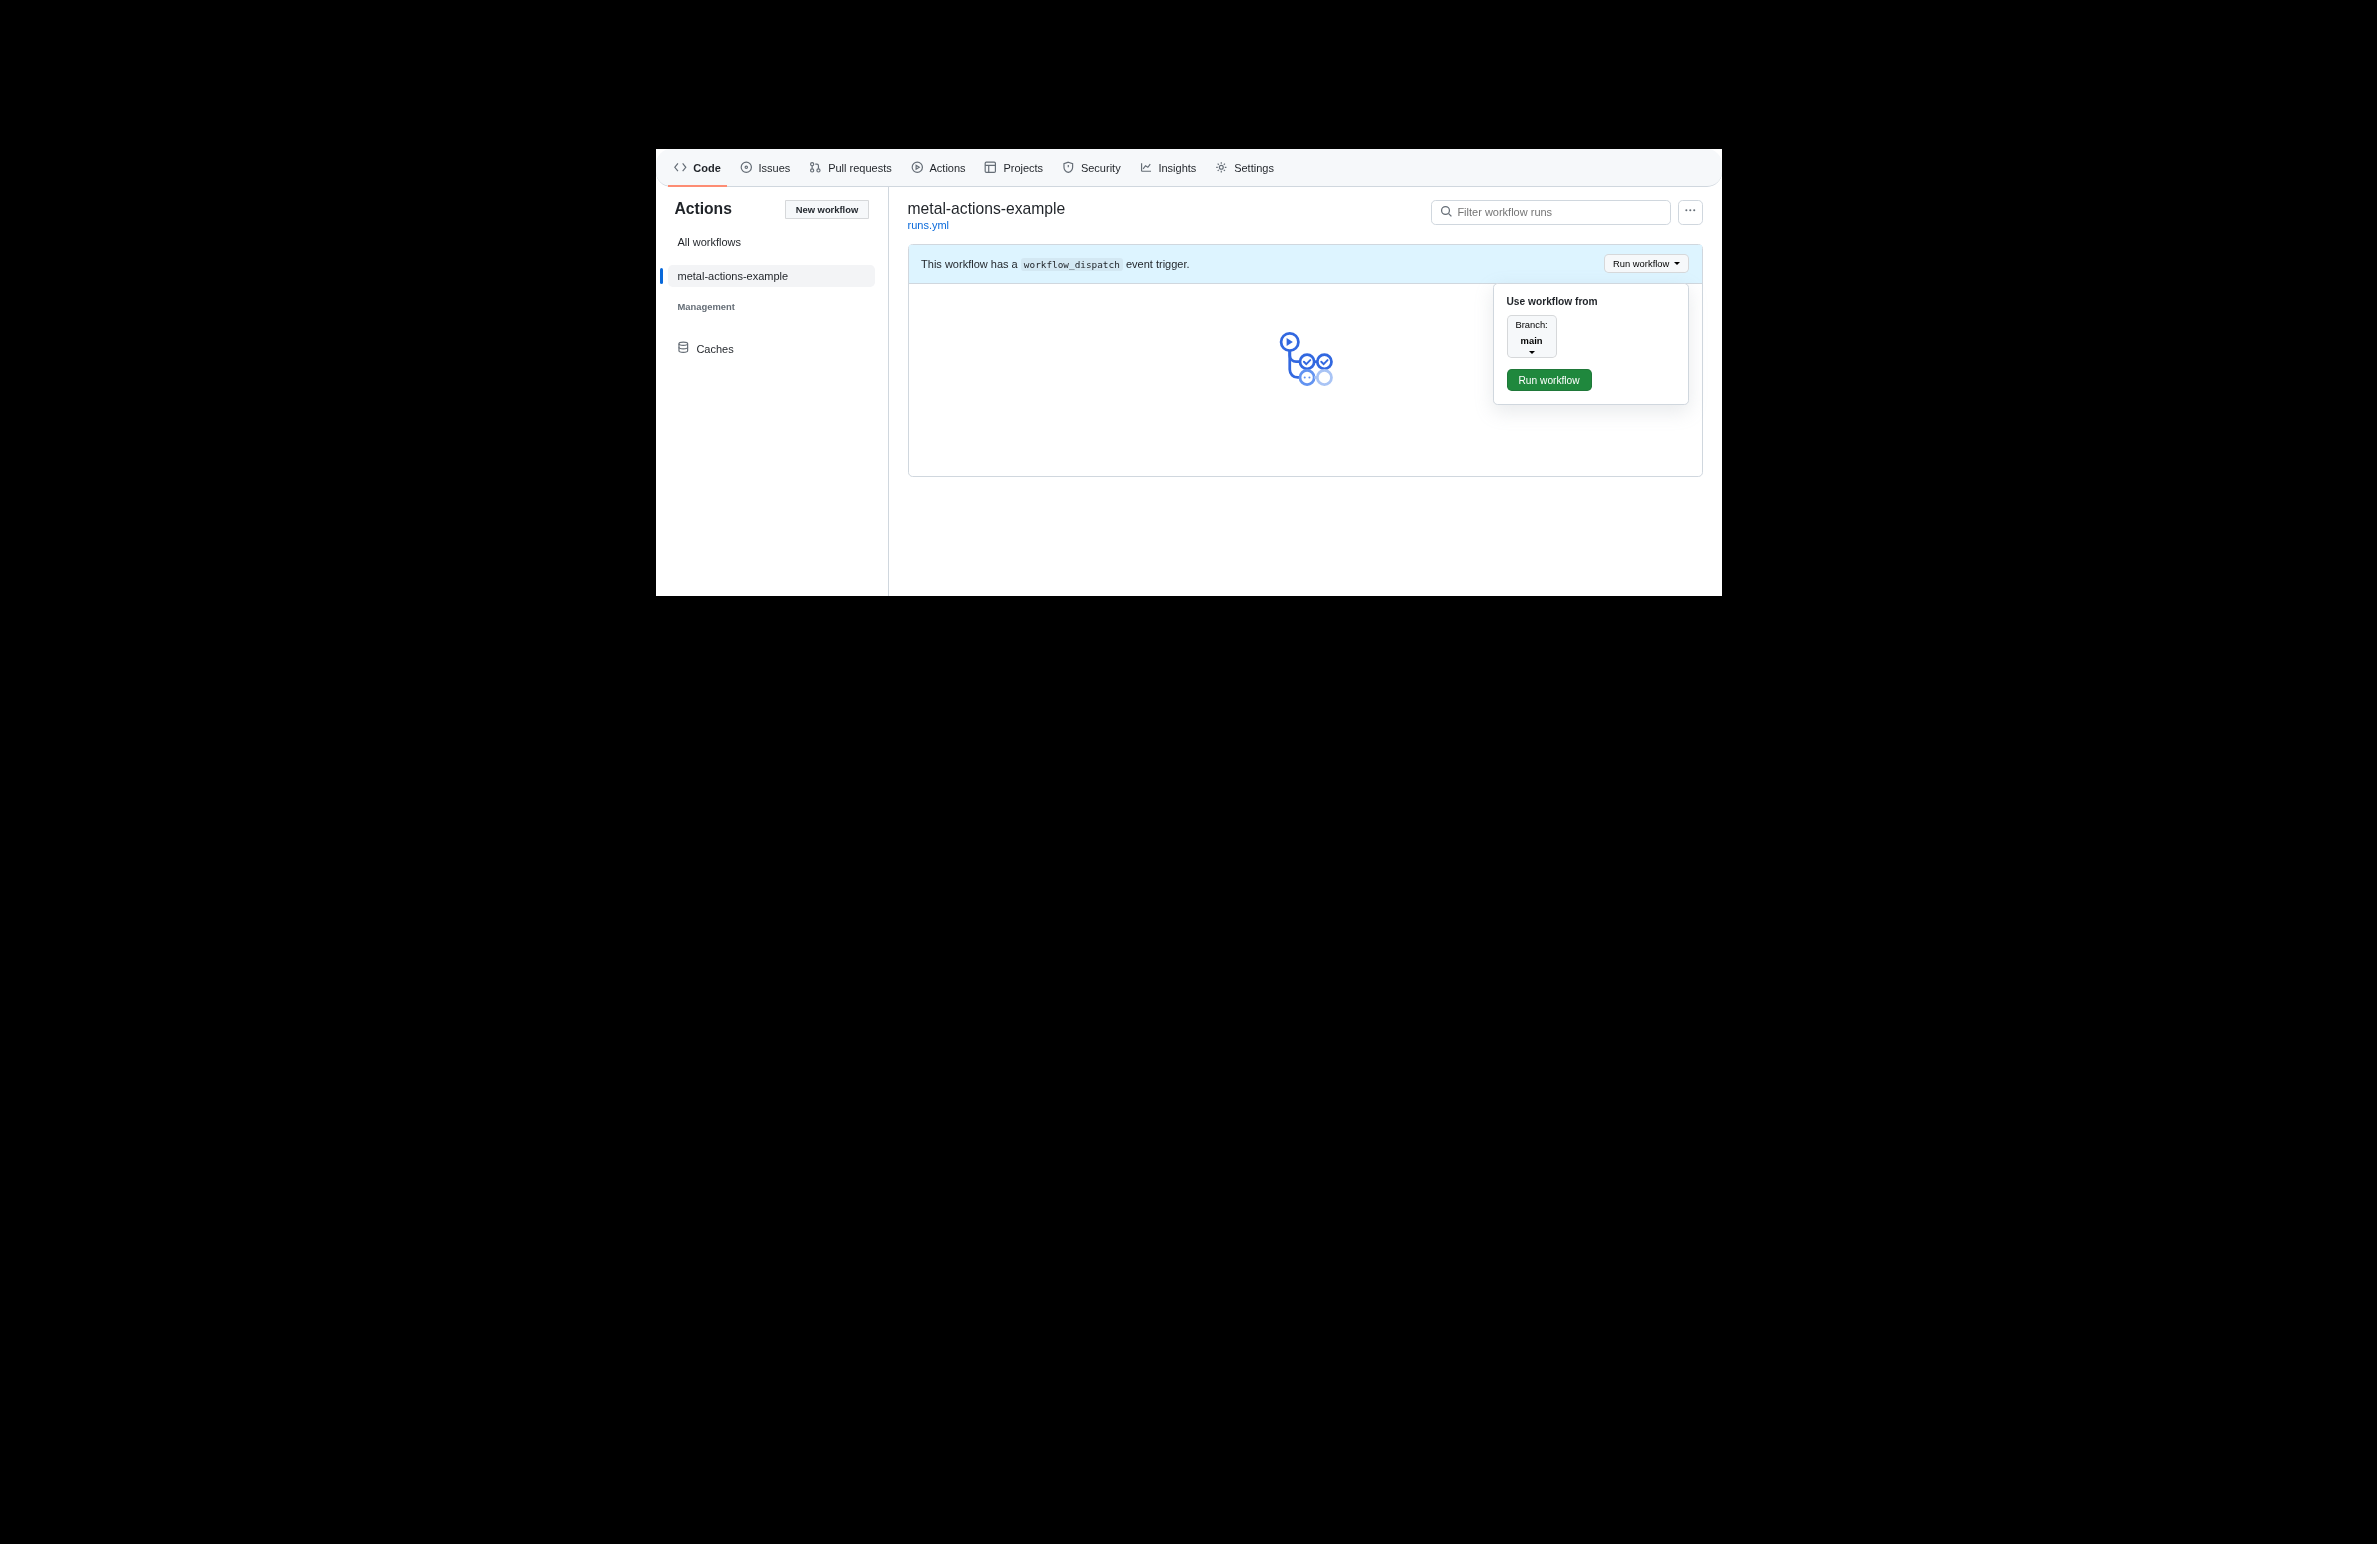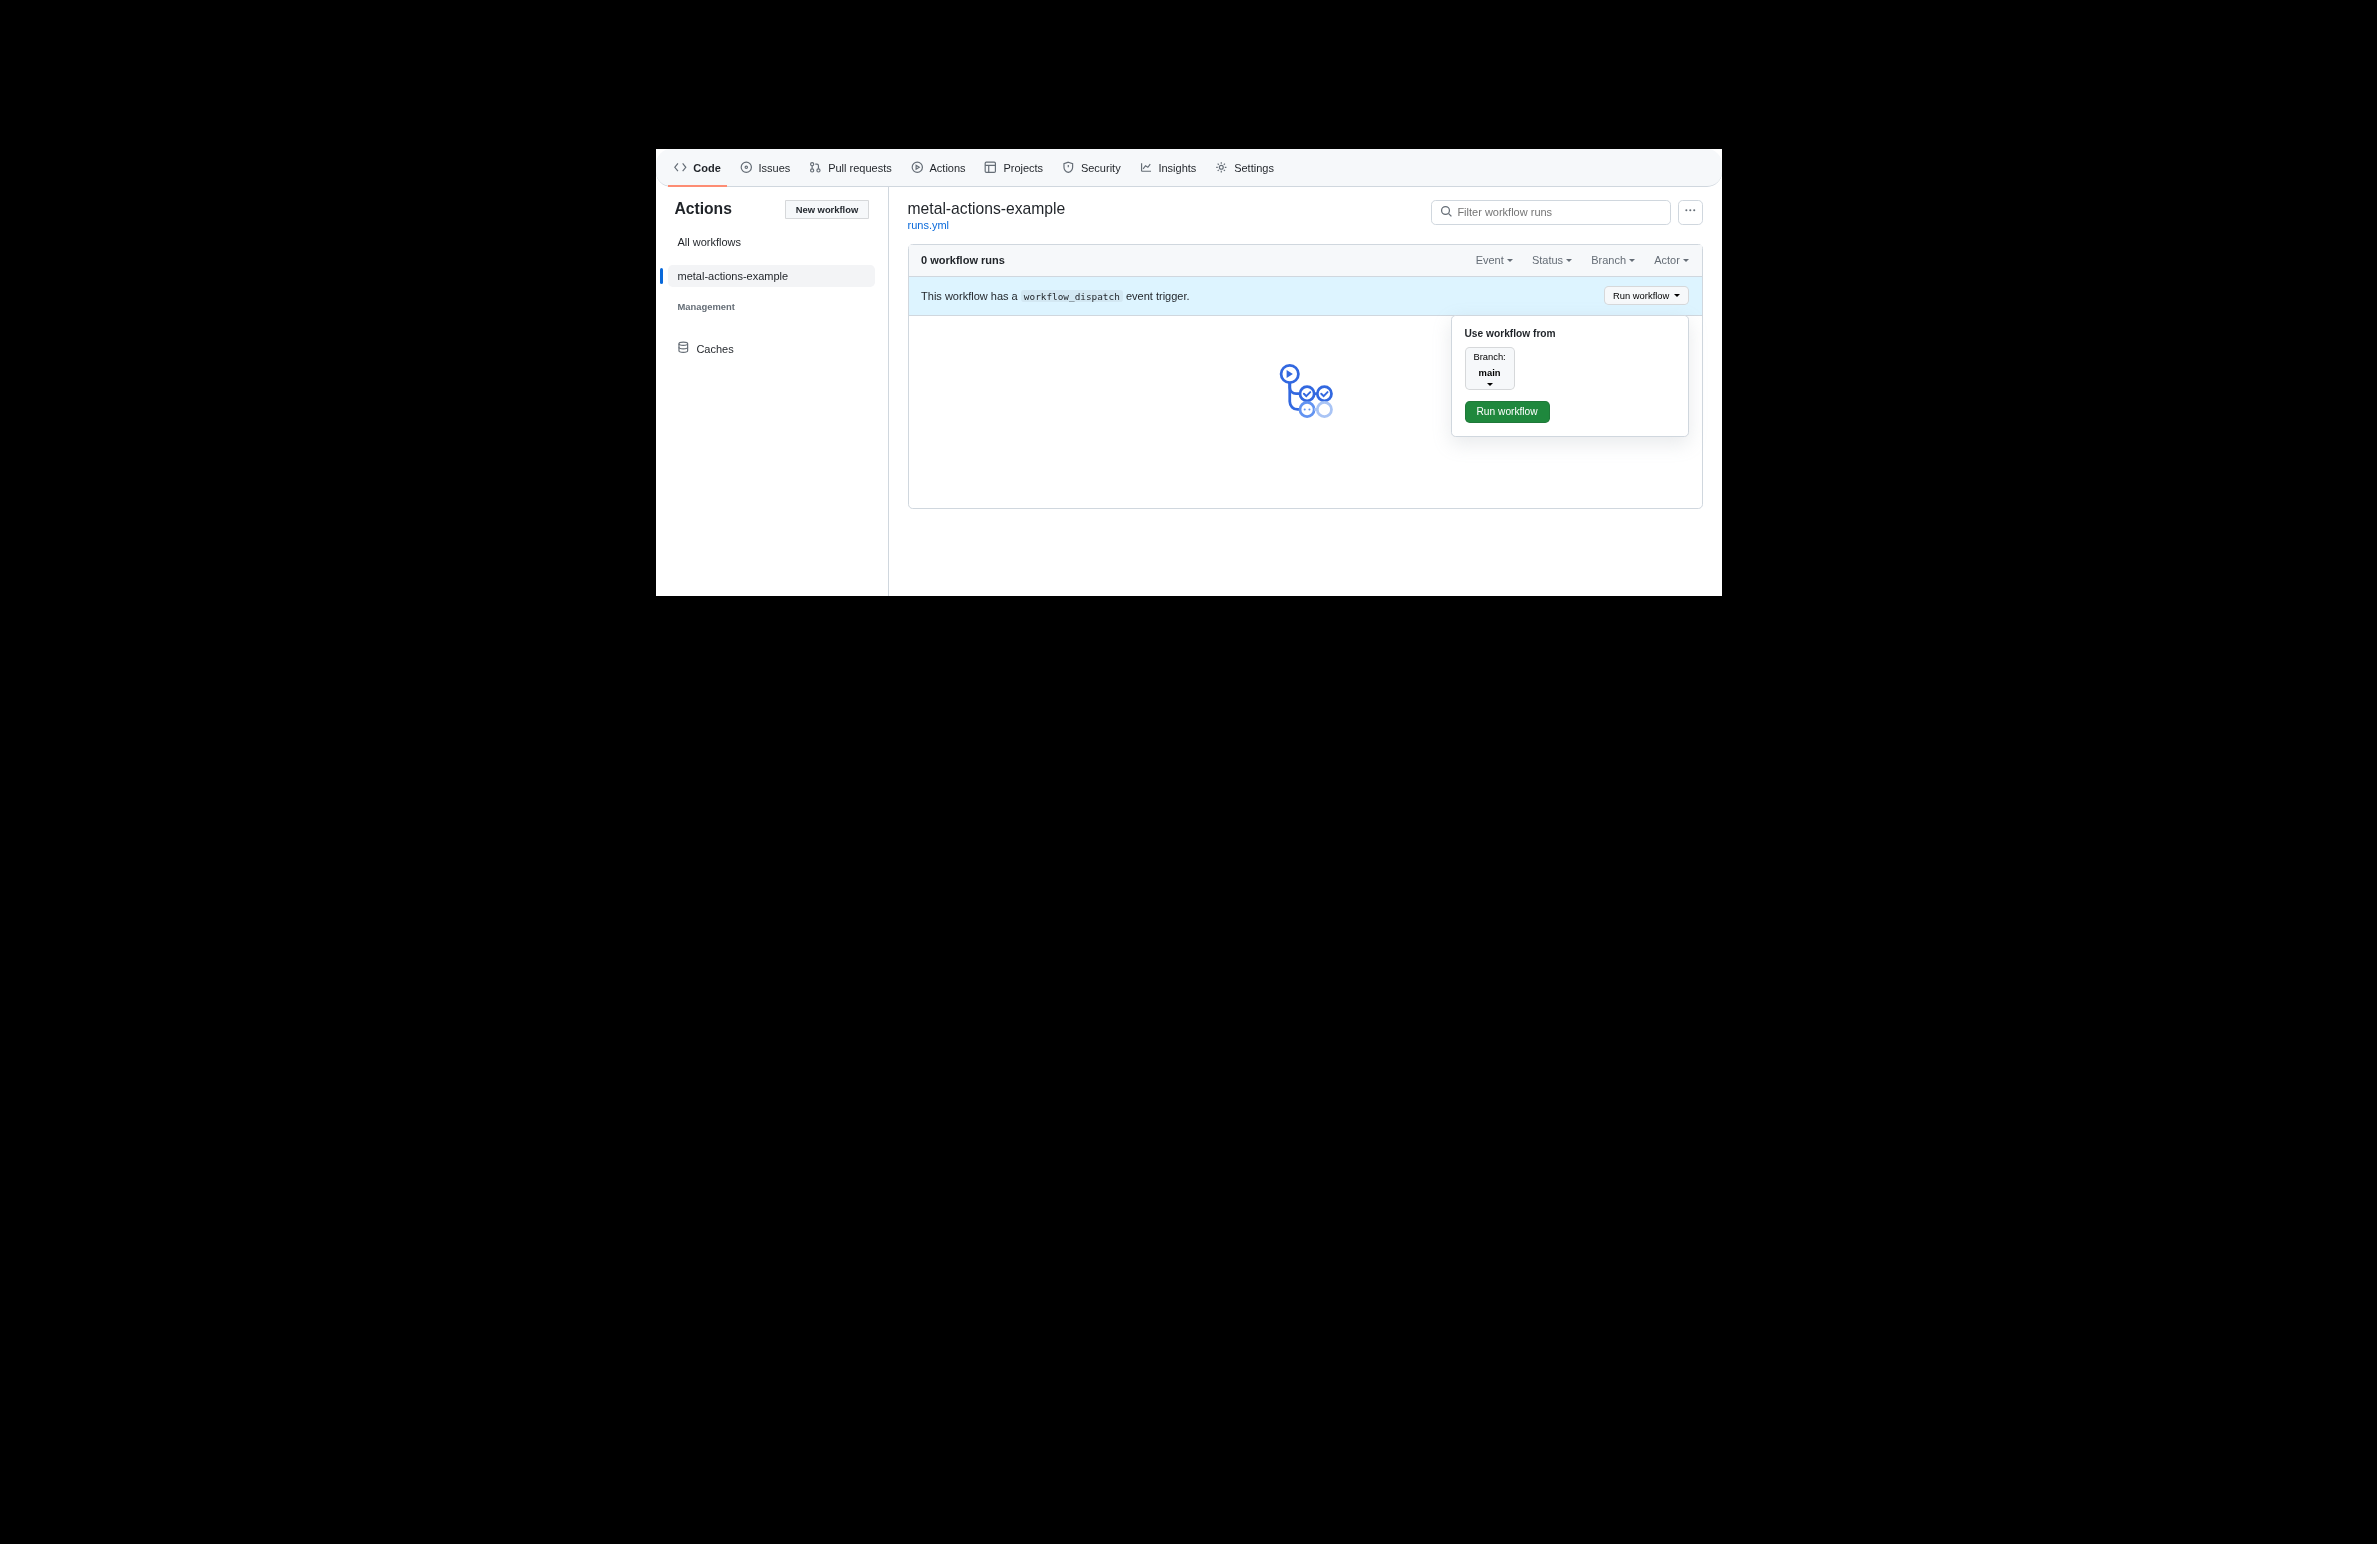--- a/index.html
+++ b/index.html
@@ -169,21 +169,21 @@
     font-size:9.4px;
     font-weight:500;
     cursor:pointer;
     display:flex; align-items:center; gap:4.7px;
   }
 
   .popover {
     position:absolute;
     right:12.6px;
     top:38px;
-    width:238px;
+    width:196px;
     background:#fff;
     border:0.8px solid #d0d7de;
     border-radius:4.7px;
     box-shadow:0 6.3px 19px rgba(140,149,159,.2);
     padding:12.6px;
     z-index:10;
   }
   .popover-title { font-weight:600; font-size:10.2px; margin-bottom:7.9px;}
   .branch-btn {
     background:#f6f8fa;
@@ -336,41 +336,20 @@
             <span><svg width="12.6" height="12.6" viewBox="0 0 16 16">
                   <circle cx="3" cy="8" r="1.3" fill="#656d76"></circle>
                   <circle cx="8" cy="8" r="1.3" fill="#656d76"></circle>
                   <circle cx="13" cy="8" r="1.3" fill="#656d76"></circle>
                 </svg></span>
           </button>
         </div>
       </div>
 
       <div class="panel">
-        <div class="panel-header">
-          <span class="panel-header-count">0 workflow runs</span>
-          <div class="filter-group">
-            <div class="filter-drop">
-                <span>Event</span>
-                <span class="caret-sm"></span>
-              </div>
-            <div class="filter-drop">
-                <span>Status</span>
-                <span class="caret-sm"></span>
-              </div>
-            <div class="filter-drop">
-                <span>Branch</span>
-                <span class="caret-sm"></span>
-              </div>
-            <div class="filter-drop">
-                <span>Actor</span>
-                <span class="caret-sm"></span>
-              </div>
-          </div>
-        </div>
 
         <div class="dispatch-bar">
           <div>
             <span>This workflow has a </span><code>workflow_dispatch</code><span> event trigger.</span>
           </div>
           <button class="run-wf-btn">
             <span>Run workflow</span>
             <span class="caret-sm"></span>
           </button>
 

